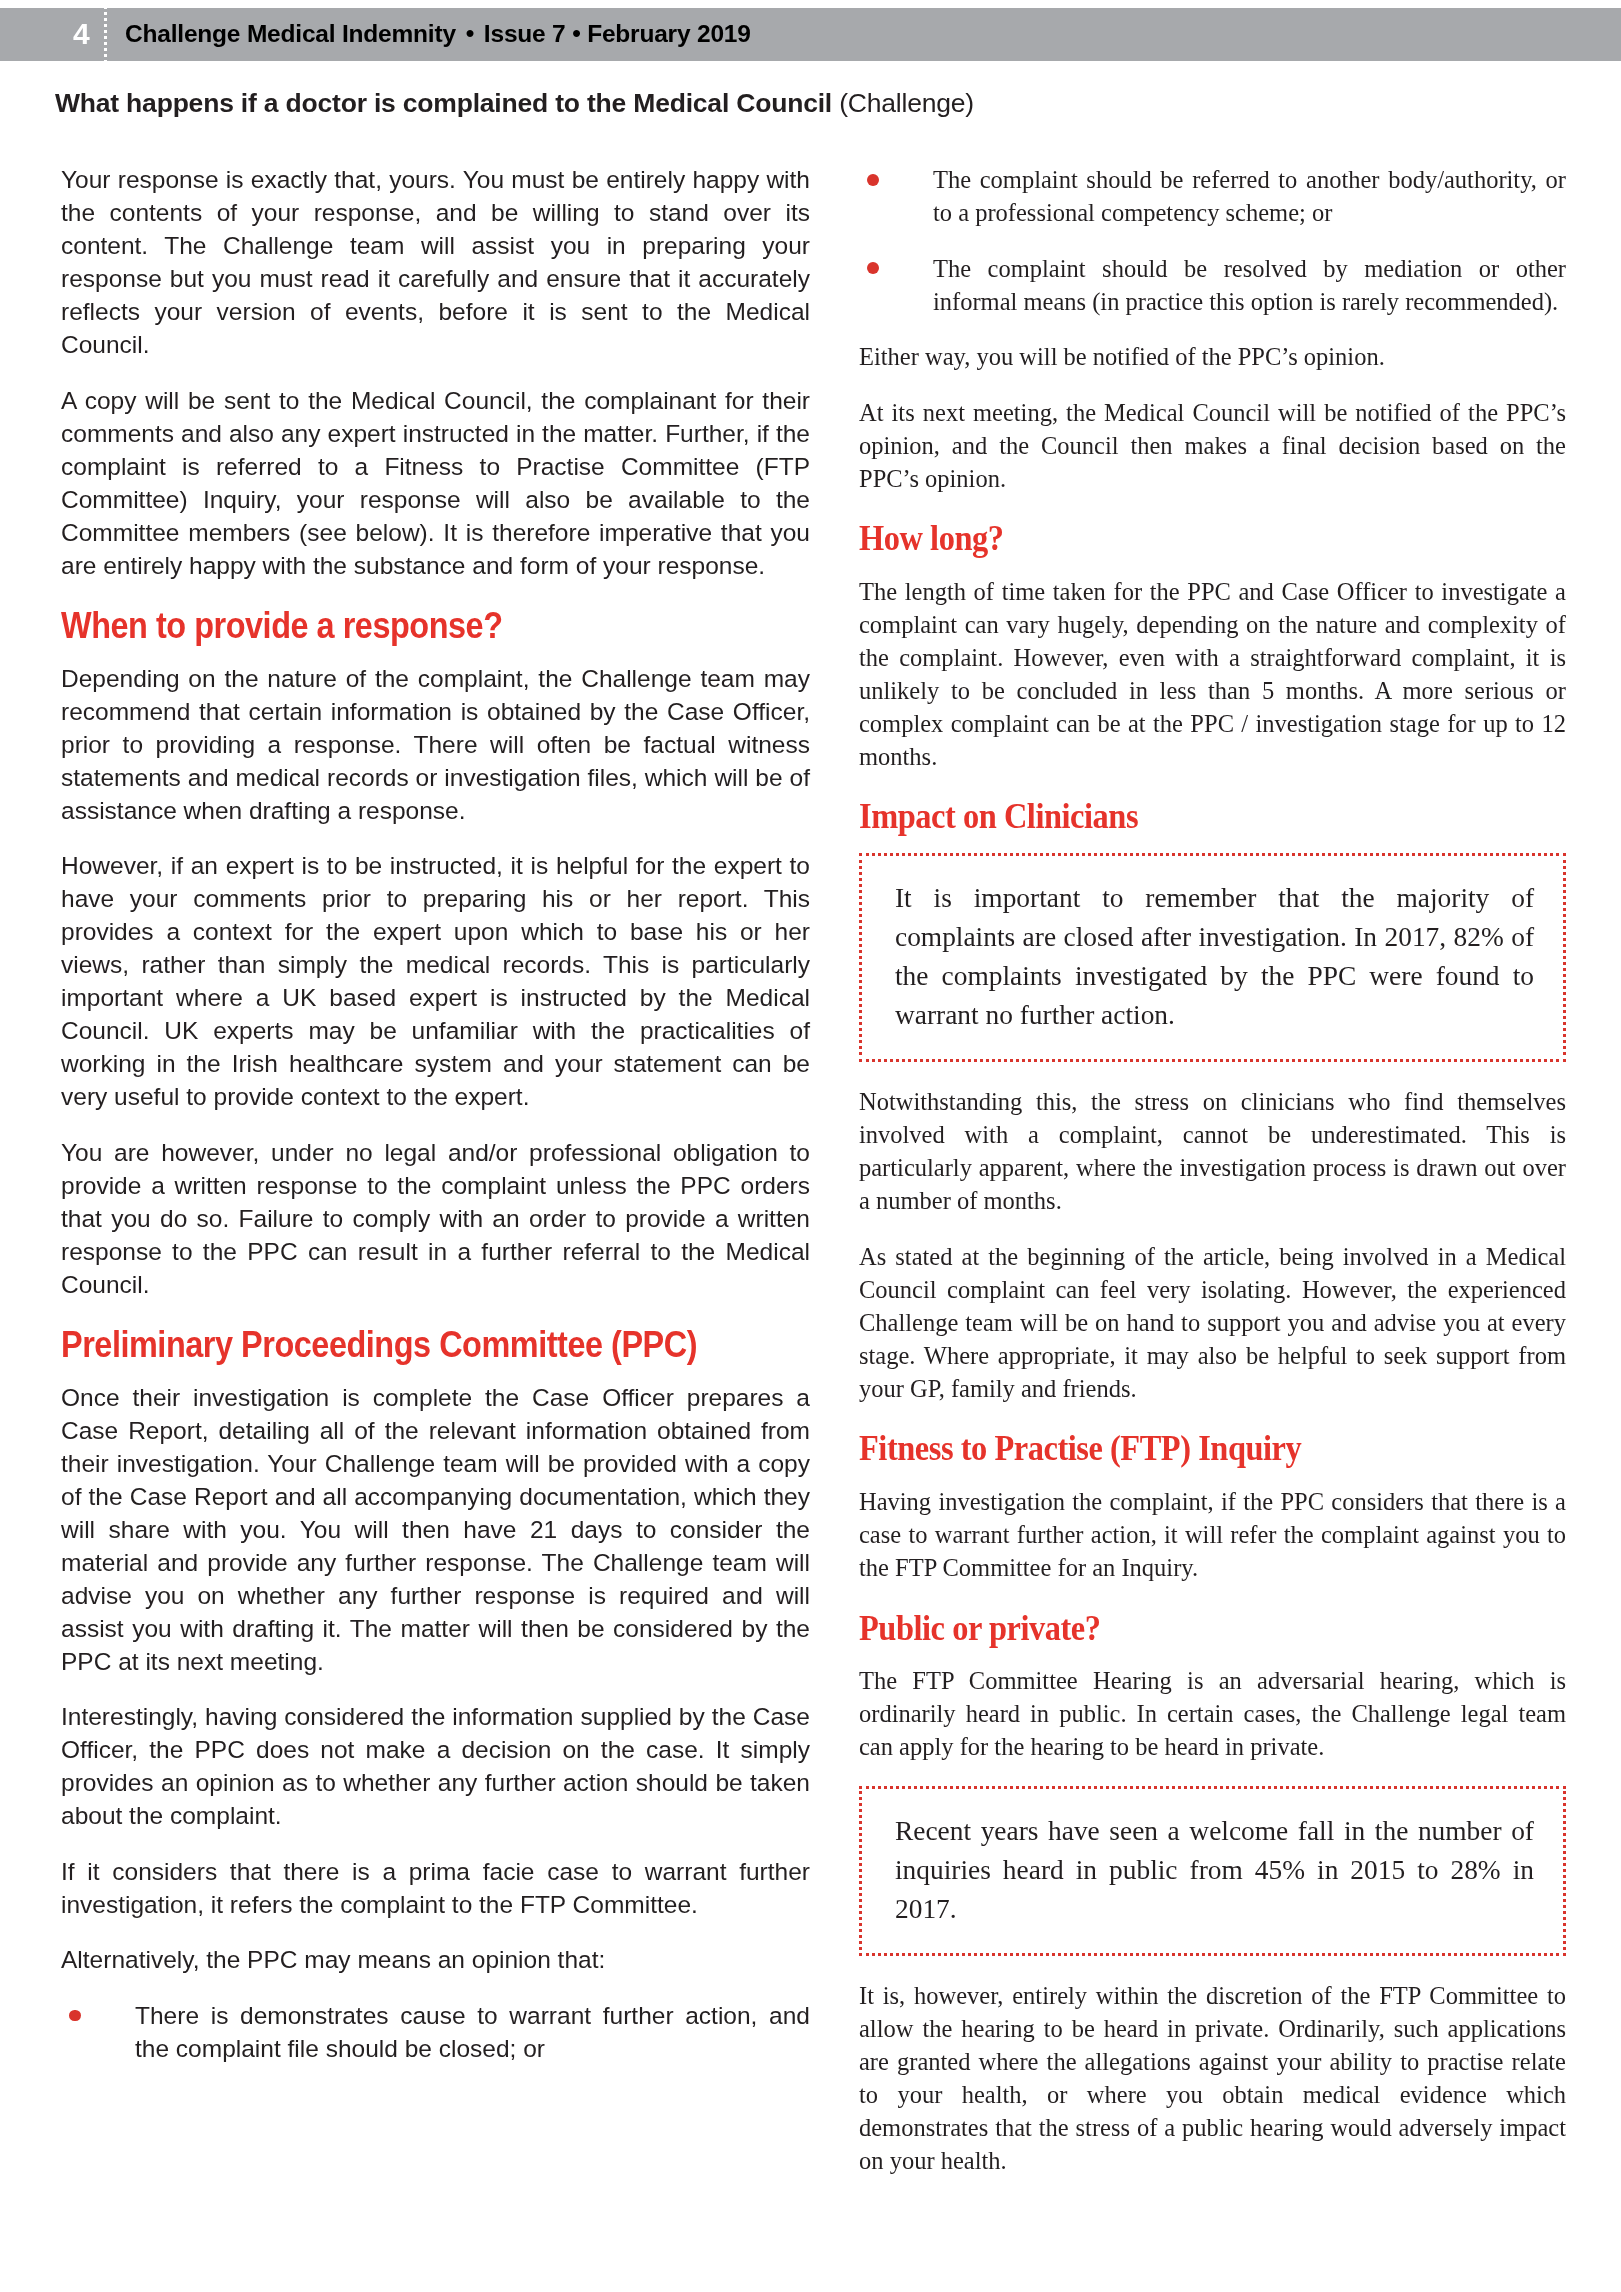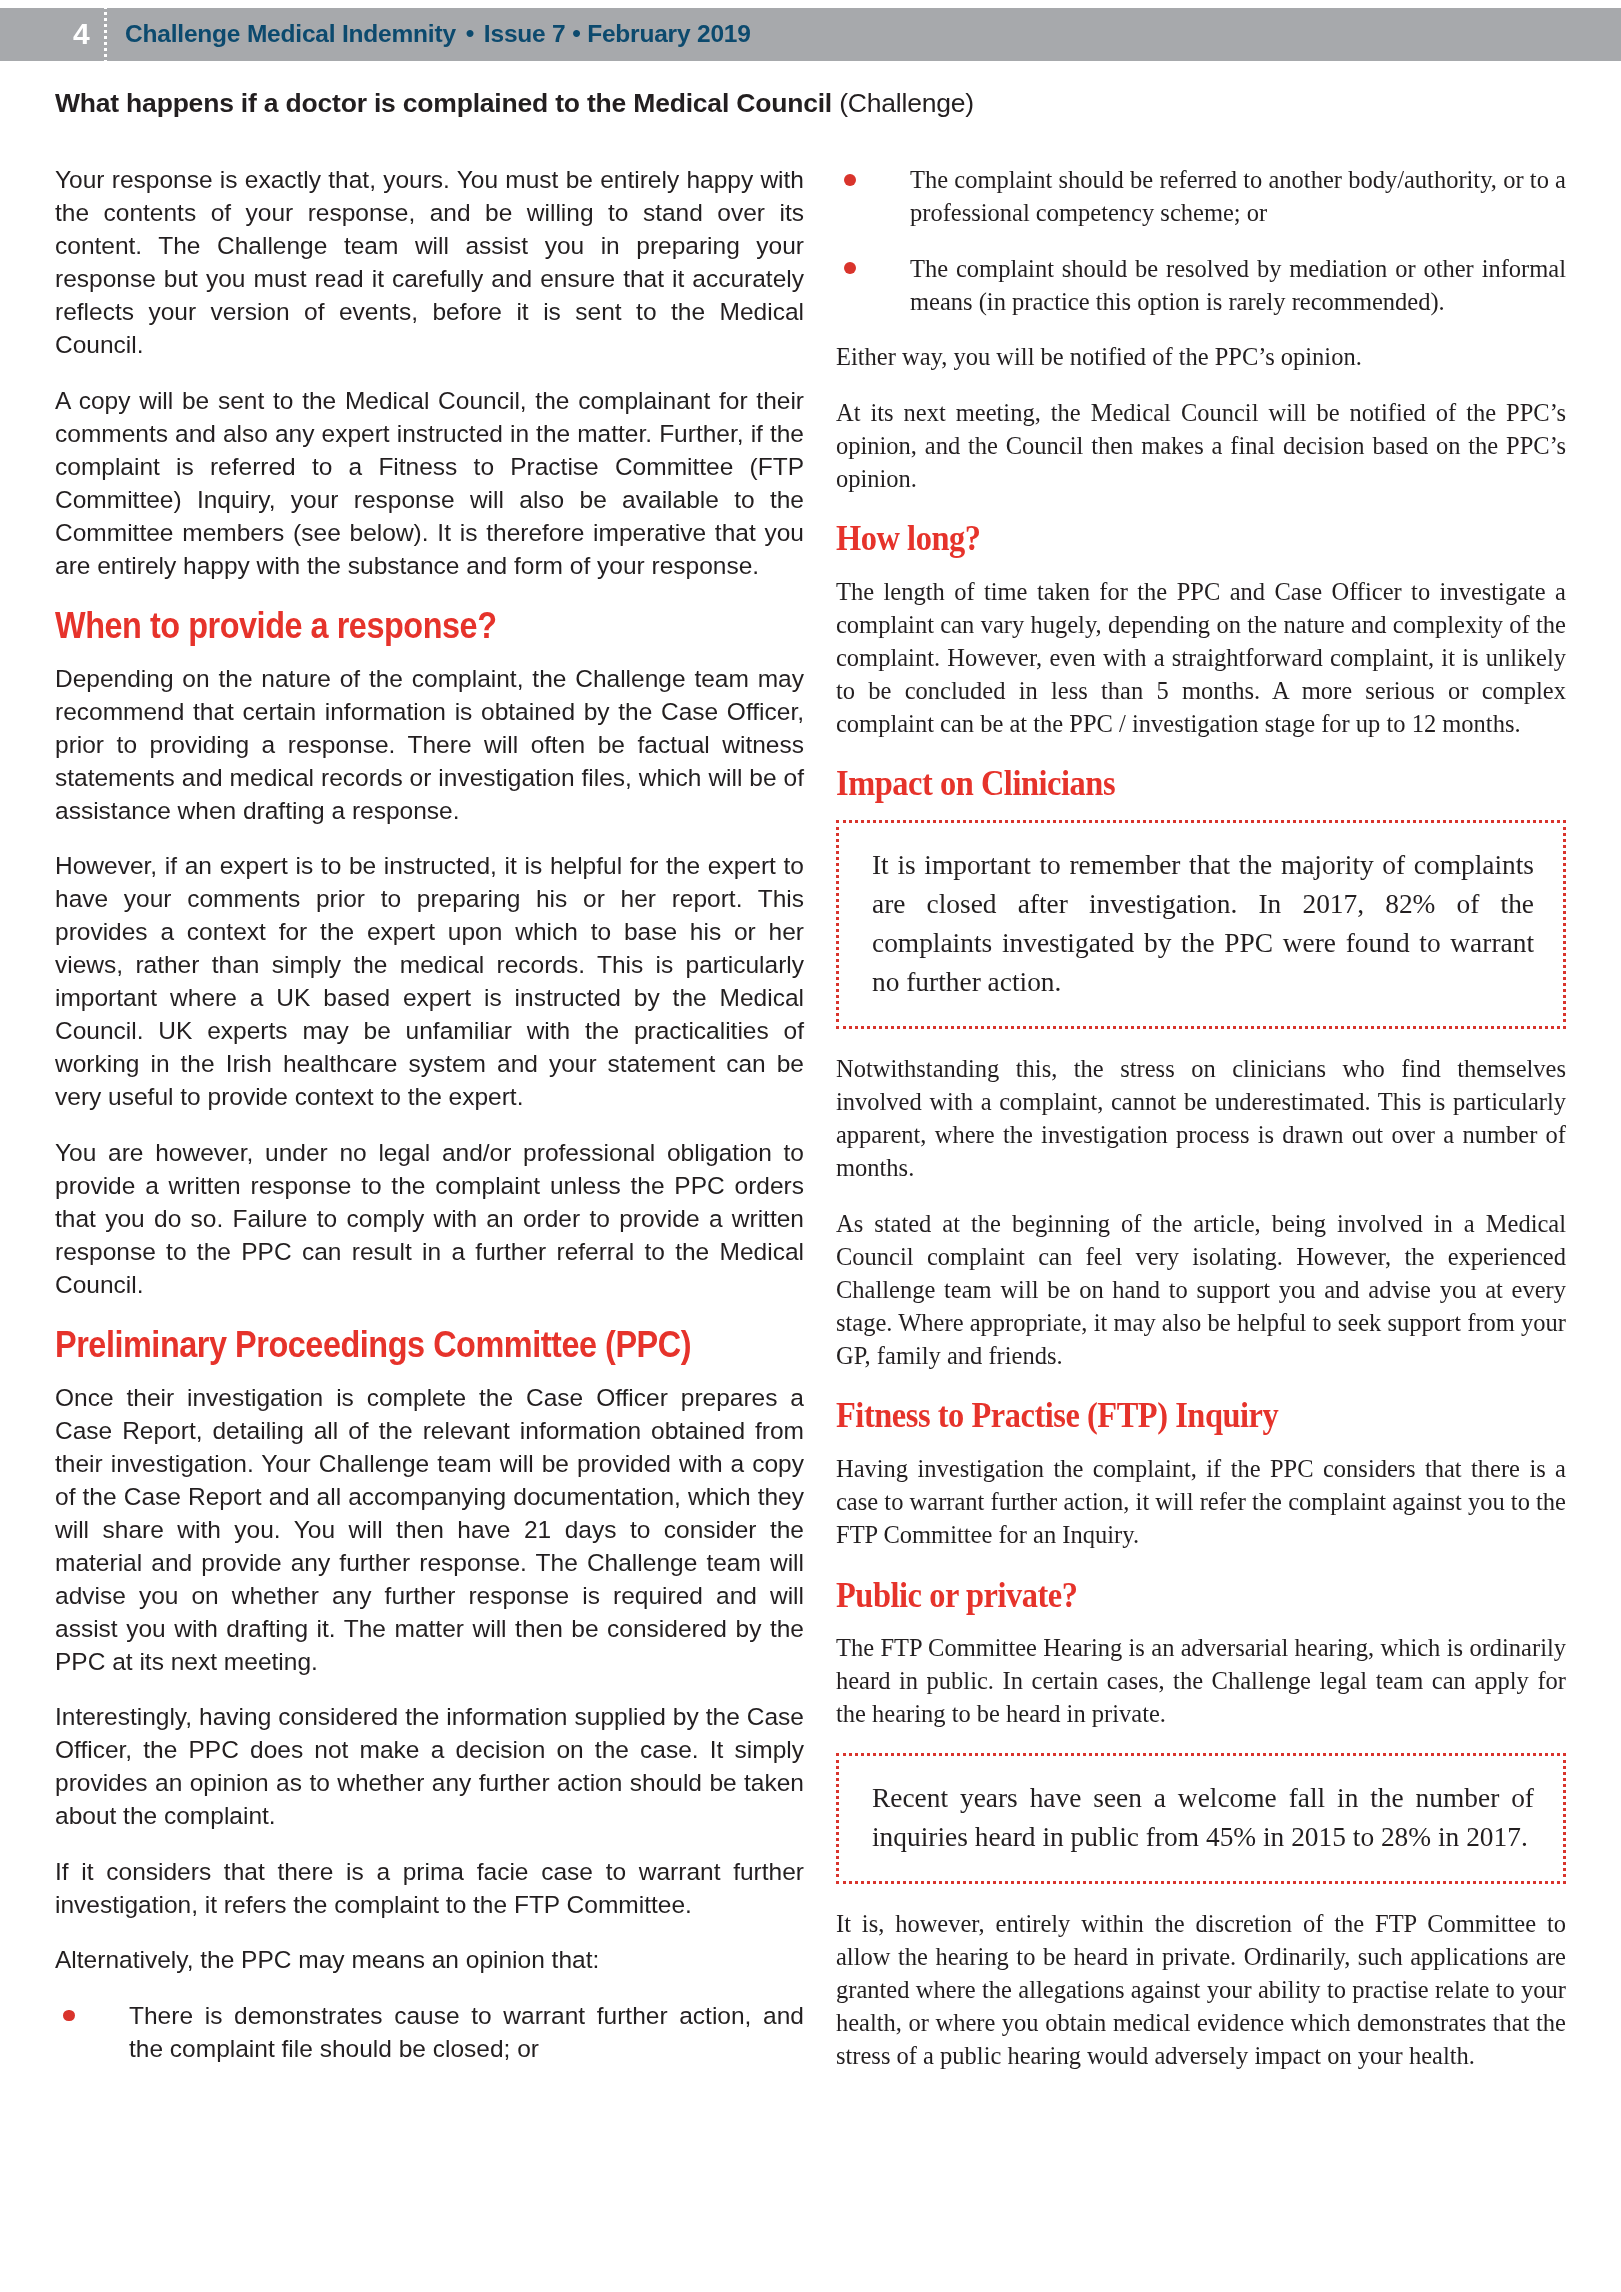--- a/index.html
+++ b/index.html
@@ -16,34 +16,34 @@
   .page-number {
     position:absolute; left:73px; top:50%; transform:translateY(-50%);
     color:#ffffff; font-size:30px; font-weight:bold;
   }
   .header-divider {
     position:absolute; left:104px; top:-7.8px; height:69px; width:0;
     border-left:3.9px dotted #ffffff;
   }
   .header-title {
     position:absolute; left:125px; top:50%; transform:translateY(-50%);
-    color:#0c4a6e; font-weight:bold; font-size:24.5px; letter-spacing:-0.2px;
+    color:#000000; font-weight:bold; font-size:24.5px; letter-spacing:-0.2px;
     white-space:nowrap;
   }
   .header-title .dot-sep { padding:0 9.8px; }
   
   .article-title {
     position:absolute; top:88px; left:55px; right:55px;
     font-size:26.5px; font-weight:bold; letter-spacing:-0.2px;
   }
   .article-title .continued { font-weight:normal; }
   
   .columns {
-    position:absolute; top:163px; left:55px; right:55px;
-    display:flex; gap:32px;
+    position:absolute; top:163px; left:61px; right:55px;
+    display:flex; gap:49px;
   }
   .col-left  { flex:0 0 749px; min-width:0; }
   .col-right { flex:1; min-width:0;font-family:Liberation Serif, serif; }
   p.body {
     font-size:24.5px; line-height:33px; text-align:justify;
     margin:0 0 22.5px 0;
   }
   h2.section {
     font-size:36px; line-height:43px; font-weight:bold; color:#e6332b;
     margin:15.7px 0 14.7px 0; white-space:nowrap; letter-spacing:-0.5px;

